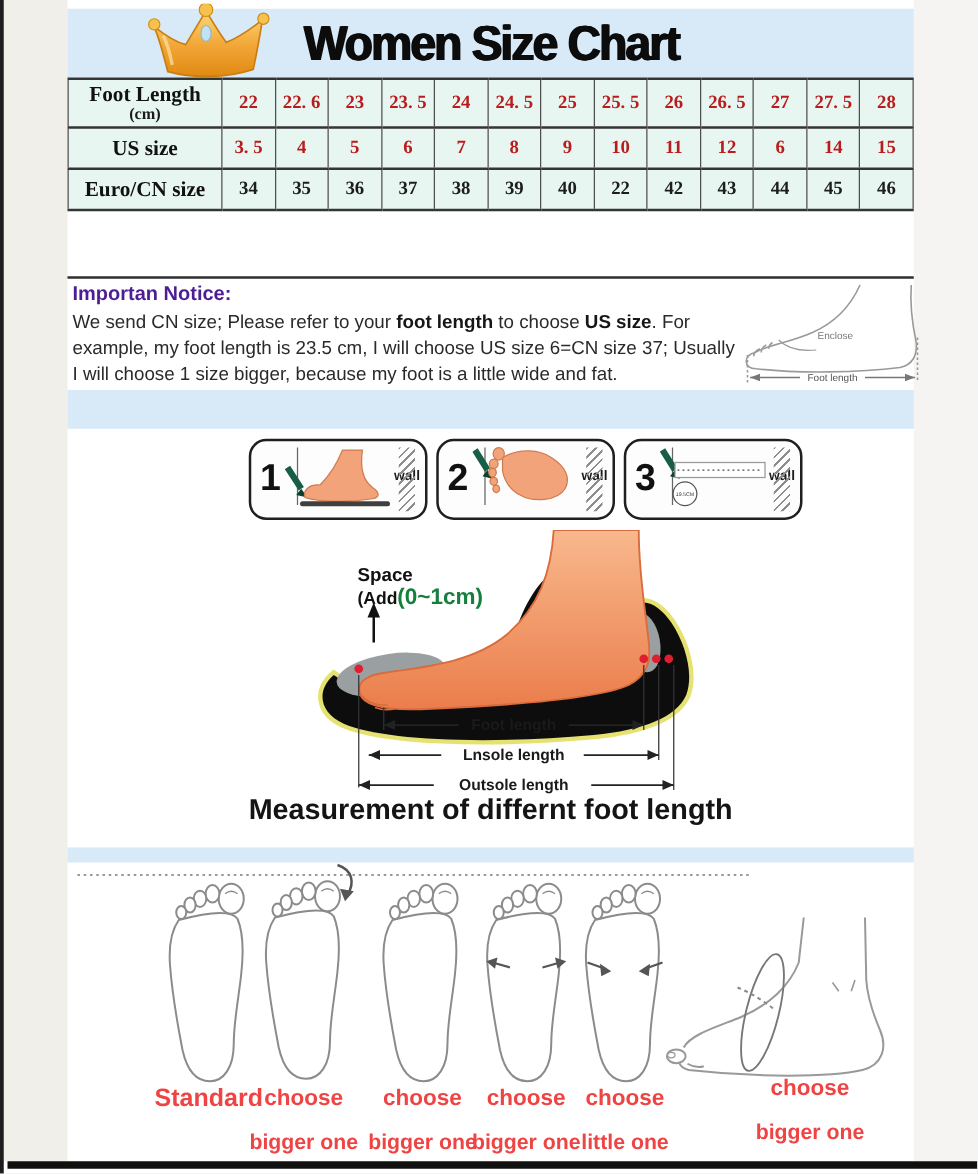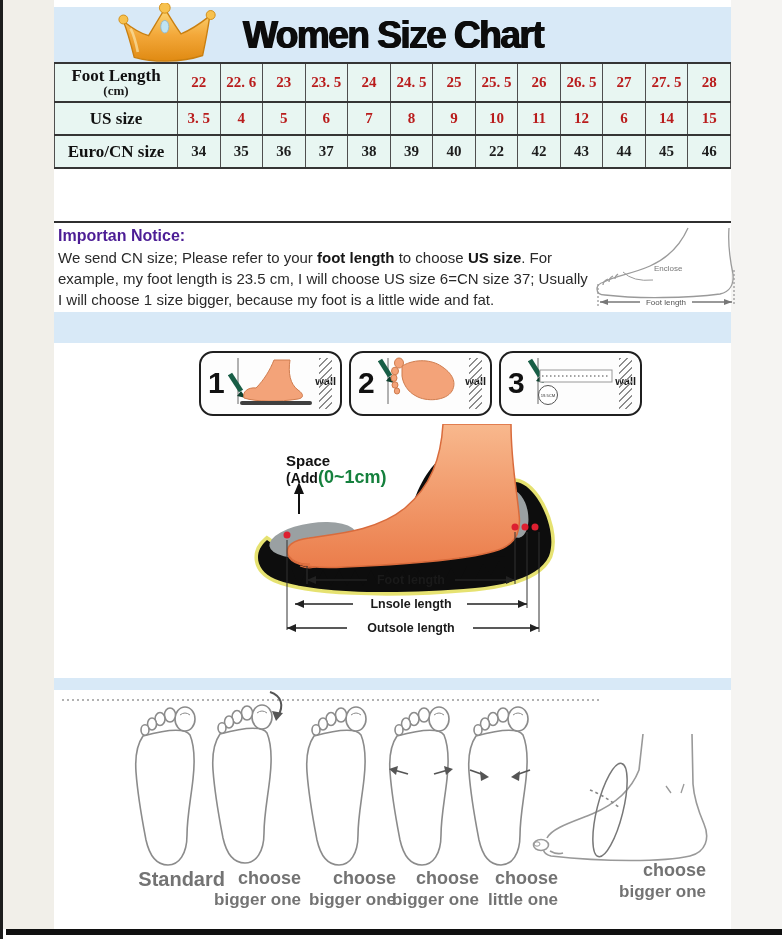--- a/index.html
+++ b/index.html
@@ -55,23 +55,23 @@
   .big-diagram{position:absolute;left:175px;top:424px;}
   .space-label{position:absolute;left:286px;top:453px;line-height:16px;}
   .space-word{font-size:15px;font-weight:800;color:#111;}
   .space-add{font-size:14px;font-weight:800;color:#111;}
   .space-range{font-size:18px;font-weight:800;color:#15803d;}
   .measure-heading{position:absolute;left:54px;top:634px;width:677px;text-align:center;
                    font-size:23px;font-weight:800;color:#141414;}
 
   
   .feet-art{position:absolute;left:54px;top:690px;}
-  .flabel{position:absolute;width:116px;text-align:right;font-weight:700;color:#737373;}
+  .flabel{position:absolute;width:116px;text-align:center;font-weight:700;color:#ef4444;}
   .flabel .l1{display:block;font-size:18px;}
-  .flabel .l2{display:block;font-size:17px;margin-top:1px;}
+  .flabel .l2{display:block;font-size:17px;margin-top:15px;}
   .flabel.standard .l1{font-size:20px;}
   .footer-text{position:absolute;left:54px;top:906px;width:677px;text-align:center;
                font-size:18px;font-weight:700;color:#141414;}
 
   svg text{font-family:"Liberation Sans",sans-serif;}
 </style>
 </head>
 <body>
 
 <div class="canvas">
@@ -285,20 +285,21 @@
     <text x="236" y="160" font-size="12.5" font-weight="bold" text-anchor="middle" fill="#1a1a1a">Foot length</text>
     <text x="236" y="184" font-size="12.5" font-weight="bold" text-anchor="middle" fill="#1a1a1a">Lnsole length</text>
     <text x="236" y="208" font-size="12.5" font-weight="bold" text-anchor="middle" fill="#1a1a1a">Outsole length</text>
   </svg>
 
   <div class="space-label">
     <span class="space-word">Space</span><br>
     <span class="space-add">(Add</span><span class="space-range">(0~1cm)</span>
   </div>
 
+  <div class="measure-heading">Measurement of differnt foot length</div>
 
   <div class="band3"></div>
 
   <svg class="feet-art" width="677" height="186" viewBox="0 0 677 186">
     <defs>
       <g id="footA" stroke="#8b8b8b" stroke-width="1.6" fill="#ffffff">
         <path d="M14,34 C7,44 6,56 7,70 C9,97 13,117 17,138 C21,156 29,163 39,163 C50,163 58,152 58,133 C58,115 62,96 64,77 C66,59 66,45 61,33 C56,26 40,27 14,34 Z"></path>
         <ellipse cx="56" cy="17" rx="10" ry="12"></ellipse>
         <ellipse cx="41" cy="13" rx="5.5" ry="7"></ellipse>
         <ellipse cx="31" cy="17" rx="5" ry="6.5"></ellipse>

